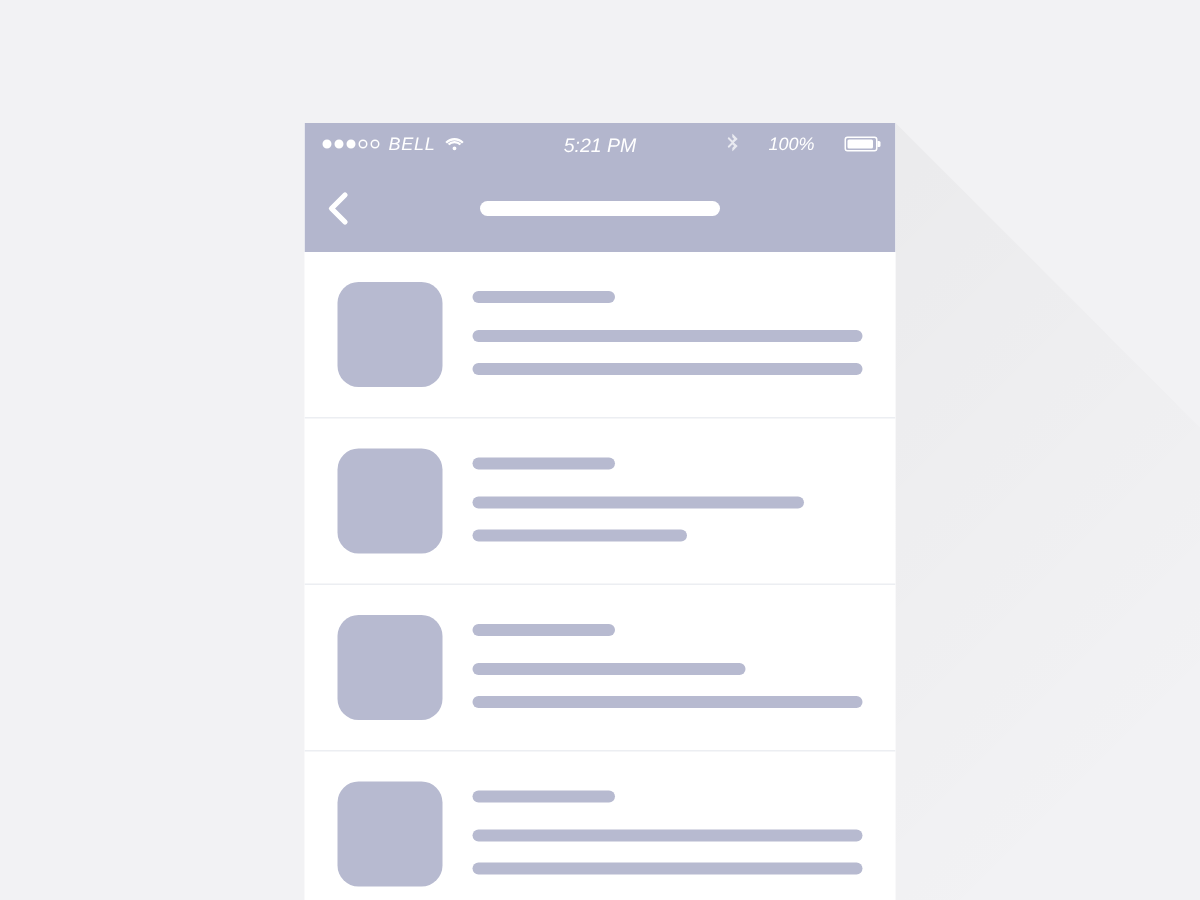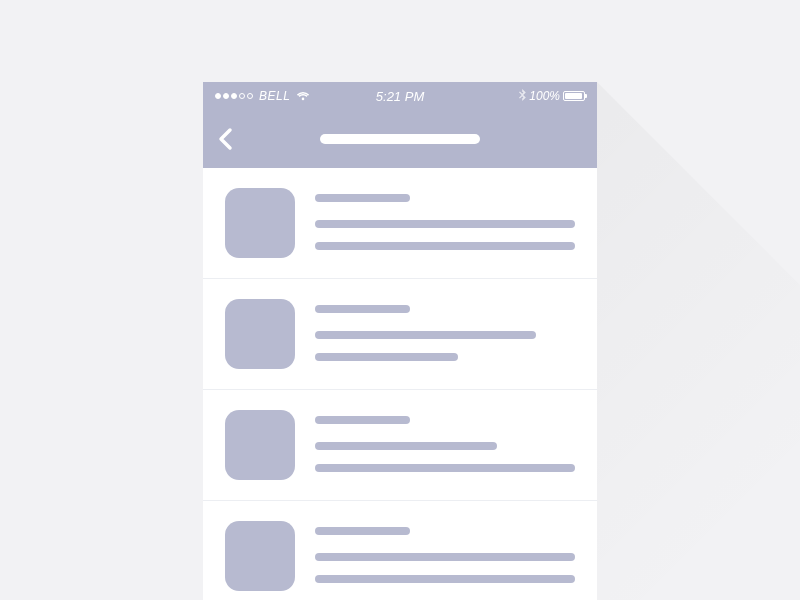--- a/index.html
+++ b/index.html
@@ -44,21 +44,21 @@
     font-size: 12px;
     font-weight: 500;
   }
   .sb-left { display: flex; align-items: center; gap: 6px; flex: 1; }
   .dots { display: flex; gap: 2px; }
   .dot { width: 6px; height: 6px; border-radius: 50%; border: 1px solid #fff; }
   .dot.filled { background: #fff; }
   .carrier { letter-spacing: 0.5px; }
   .wifi-icon svg { display: block; }
   .sb-center { flex: 0 0 auto; font-size: 13px; }
-  .sb-right { flex: 1; display: flex; justify-content: flex-end; align-items: center; gap: 3px; }
+  .sb-right { flex: 1; display: flex; justify-content: flex-end; align-items: center; gap: 20px; }
   .battery {
     width: 22px; height: 10px; border: 1px solid #fff; border-radius: 2px;
     position: relative;
   }
   .battery::after {
     content: ""; position: absolute; right: -3px; top: 2px; width: 2px; height: 4px;
     background: #fff; border-radius: 0 1px 1px 0;
   }
   .battery .fill { position: absolute; left: 1px; top: 1px; bottom: 1px; width: 17px; background: #fff; border-radius:1px;}
   

